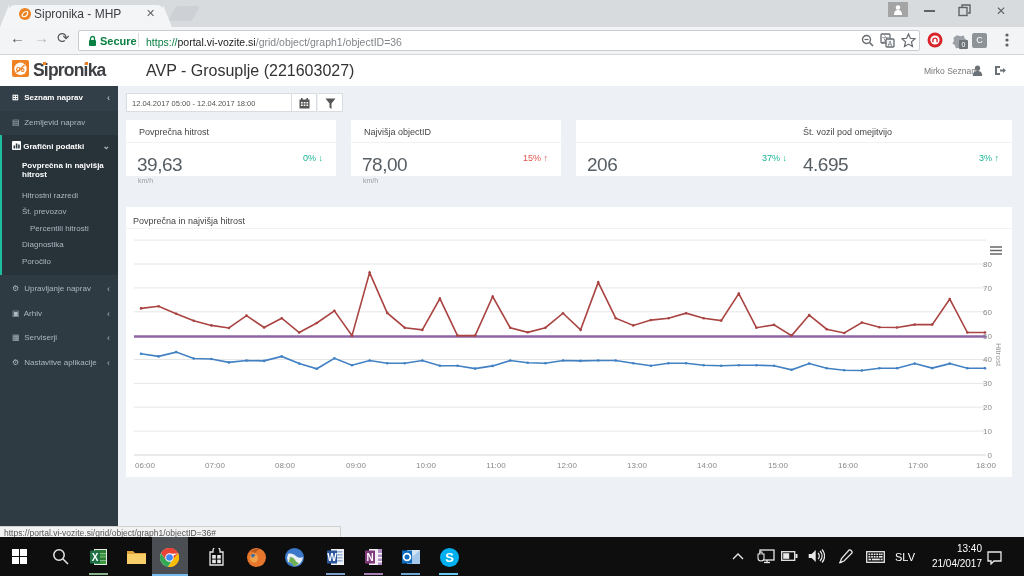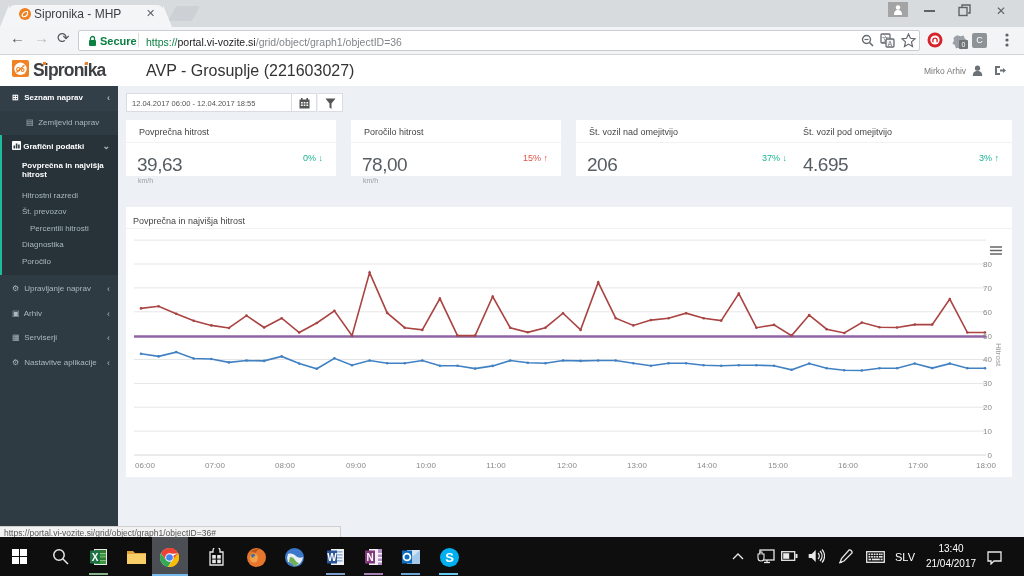--- a/index.html
+++ b/index.html
@@ -43,21 +43,21 @@
 .redc{color:#e05448;text-align:right;}
 
 #chartpanel{left:126px;top:207px;width:886px;height:270px;background:#fff;}
 #charttitle{left:7px;top:9px;position:absolute;font-size:9px;color:#454545;}
 #chartsep{position:absolute;left:0;top:21px;width:100%;height:1px;background:#f2f2f2;}
 
 #statusbar{left:0;top:526px;width:341px;height:12px;background:#f2f2f2;border:1px solid #cfcfcf;border-left:none;border-bottom:none;}
 #statustxt{left:4px;top:528px;font-size:8.5px;color:#555;}
 
 #taskbar{left:0;top:537px;width:1024px;height:39px;background:#0e0e0e;}
-#clock{left:920px;top:541px;width:62px;text-align:center;font-size:10px;color:#fff;line-height:15px;}
+#clock{left:920px;top:541px;width:62px;text-align:right;font-size:10px;color:#fff;line-height:15px;}
 </style></head>
 <body>
 
 <div class="abs" id="tabstrip"></div>
 <div class="abs" id="newtab"></div>
 <div class="abs" id="tab"></div>
 <svg class="abs" id="tabfav" style="left:19px;top:8px;" width="12" height="12" xmlns="http://www.w3.org/2000/svg">
     <circle cx="6" cy="6" r="6" fill="#ee8122"></circle>
     <path d="M3.5 8.5 C2.5 6 5 3 8.5 3.5 M8.5 3.5 C9.5 6.5 7 9.5 3.5 8.5" fill="none" stroke="#fff" stroke-width="1.1"></path>
   </svg>
@@ -124,54 +124,54 @@
     <path d="M2 0 h13 a2 2 0 0 1 2 2 v13 a2 2 0 0 1 -2 2 h-13 a2 2 0 0 1 -2 -2 v-14 a1 1 0 0 1 1 -1 Z" fill="#f08224"></path>
     <circle cx="8.5" cy="8.8" r="6.2" fill="#fff"></circle>
     <path d="M4.5 12.5 L12.5 5" stroke="#f08224" stroke-width="1.2" fill="none"></path>
     <circle cx="6.3" cy="9.2" r="1.7" fill="none" stroke="#f08224" stroke-width="1.1"></circle>
     <circle cx="10.6" cy="10" r="1.4" fill="none" stroke="#f08224" stroke-width="1.1"></circle>
   </svg>
 <div class="abs" id="logotext">Sipronika</div>
 <div class="abs" style="left:42.6px;top:62px;width:3.2px;height:3.4px;background:#f08224;"></div>
 <div class="abs" style="left:84.8px;top:62px;width:3.2px;height:3.4px;background:#f08224;"></div>
 <div class="abs" id="pgtitle">AVP - Grosuplje (221603027)</div>
-<div class="abs" id="user">Mirko Arhiv</div>
+<div class="abs" id="user">Mirko Seznam</div>
 <svg class="abs" style="left:972px;top:65px;" width="11" height="11" xmlns="http://www.w3.org/2000/svg">
     <circle cx="5.5" cy="3.2" r="2.6" fill="#6b7277"></circle>
     <path d="M0.8 11 C0.8 6.8 3 6 5.5 6 C8 6 10.2 6.8 10.2 11 Z" fill="#6b7277"></path>
   </svg>
 <svg class="abs" style="left:994px;top:65px;" width="12" height="11" xmlns="http://www.w3.org/2000/svg">
     <path d="M1 1 h5 v2 h-3 v5 h3 v2 h-5 Z" fill="#6b7277"></path>
     <path d="M6 5.5 h3 v-2.5 l3 2.5 -3 2.5 v-2.5" fill="#6b7277"></path>
     <path d="M6 4.5 h3.2 v2 H6 Z" fill="#6b7277"></path>
   </svg>
 <div class="abs" id="sidebar"></div>
 <div class="abs" style="left:0;top:86px;width:118px;height:25px;background:#333f48;"></div>
 <div class="abs" id="sbactive"></div>
 <div class="abs sbitem" style="top:93px;color:#fff;font-weight:bold;"><span style="margin-left:12px;" class="sbicon">⊞</span> Seznam naprav<span class="sbchev">‹</span></div>
-<div class="abs sbitem" style="top:118px;margin-left:14px;"><span style="margin-left:12px;" class="sbicon">▤</span> Zemljevid naprav</div>
+<div class="abs sbitem" style="top:118px;"><span style="margin-left:12px;" class="sbicon">▤</span> Zemljevid naprav</div>
 <div class="abs sbitem" style="top:141px;color:#fff;font-weight:bold;"><svg style="margin-left:12px;margin-bottom:-1px;" width="9" height="9" xmlns="http://www.w3.org/2000/svg">
       <rect x="0" y="0" width="9" height="9" rx="1" fill="#fff"></rect>
       <rect x="1.5" y="4.5" width="1.6" height="3" fill="#2e3b43"></rect>
       <rect x="3.8" y="2.5" width="1.6" height="5" fill="#2e3b43"></rect>
       <rect x="6.1" y="3.5" width="1.6" height="4" fill="#2e3b43"></rect>
     </svg> Grafični podatki<span class="sbchev">⌄</span></div>
 <div class="abs sbitem" style="top:161px;left:22px;color:#fff;font-weight:bold;width:90px;">Povprečna in najvišja hitrost</div>
 <div class="abs sbitem" style="top:191px;left:22px;">Hitrostni razredi</div>
 <div class="abs sbitem" style="top:207px;left:22px;">Št. prevozov</div>
 <div class="abs sbitem" style="top:224px;left:22px;padding-left:8px;">Percentili hitrosti</div>
 <div class="abs sbitem" style="top:240px;left:22px;">Diagnostika</div>
 <div class="abs sbitem" style="top:257px;left:22px;">Poročilo</div>
 <div class="abs sbitem" style="top:284px;"><span style="margin-left:12px;" class="sbicon">⚙</span> Upravljanje naprav<span class="sbchev">‹</span></div>
 <div class="abs sbitem" style="top:309px;"><span style="margin-left:12px;" class="sbicon">▣</span> Arhiv<span class="sbchev">‹</span></div>
 <div class="abs sbitem" style="top:333px;"><span style="margin-left:12px;" class="sbicon">▦</span> Serviserji<span class="sbchev">‹</span></div>
 <div class="abs sbitem" style="top:358px;"><span style="margin-left:12px;" class="sbicon">⚙</span> Nastavitve aplikacije<span class="sbchev">‹</span></div>
 
 <div class="abs" id="datein"></div>
-<div class="abs" id="dateintxt">12.04.2017 06:00 - 12.04.2017 18:55</div>
+<div class="abs" id="dateintxt">12.04.2017 05:00 - 12.04.2017 18:00</div>
 <div class="abs" id="calbtn"><svg width="11" height="11" style="margin-top:4px;" xmlns="http://www.w3.org/2000/svg">
       <rect x="0.5" y="1.5" width="10" height="9" fill="#555"></rect>
       <rect x="2" y="0" width="1.6" height="2.5" fill="#555"></rect>
       <rect x="7.4" y="0" width="1.6" height="2.5" fill="#555"></rect>
       <g fill="#fff">
         <rect x="2" y="4" width="1.7" height="1.5"></rect>
         <rect x="4.7" y="4" width="1.7" height="1.5"></rect>
         <rect x="7.4" y="4" width="1.7" height="1.5"></rect>
         <rect x="2" y="6.5" width="1.7" height="1.5"></rect>
         <rect x="4.7" y="6.5" width="1.7" height="1.5"></rect>
@@ -183,28 +183,27 @@
     </svg></div>
 
 <div class="abs card" style="left:126px;width:210px;">
   <div class="cardtitle">Povprečna hitrost</div>
     <div class="cardsep"></div>
   <div class="bignum">39,63</div>
     <div class="unit">km/h</div>
   <div class="pct green" style="right:13px;">0% ↓</div>
 </div>
 <div class="abs card" style="left:351px;width:210px;">
-  <div class="cardtitle">Poročilo hitrost</div>
+  <div class="cardtitle">Najvišja objectID</div>
     <div class="cardsep"></div>
   <div class="bignum">78,00</div>
     <div class="unit">km/h</div>
   <div class="pct redc" style="right:13px;">15% ↑</div>
 </div>
 <div class="abs card" style="left:576px;width:436px;">
-  <div class="cardtitle">Št. vozil nad omejitvijo</div>
   <div class="cardtitle" style="left:227px;">Št. vozil pod omejitvijo</div>
   <div class="cardsep"></div>
   <div class="bignum">206</div>
     <div class="unit"></div>
   <div class="bignum" style="left:227px;">4.695</div>
   <div class="pct green" style="left:186px;">37% ↓</div>
   <div class="pct green" style="right:13px;">3% ↑</div>
 </div>
 
 <div class="abs" id="chartpanel">

